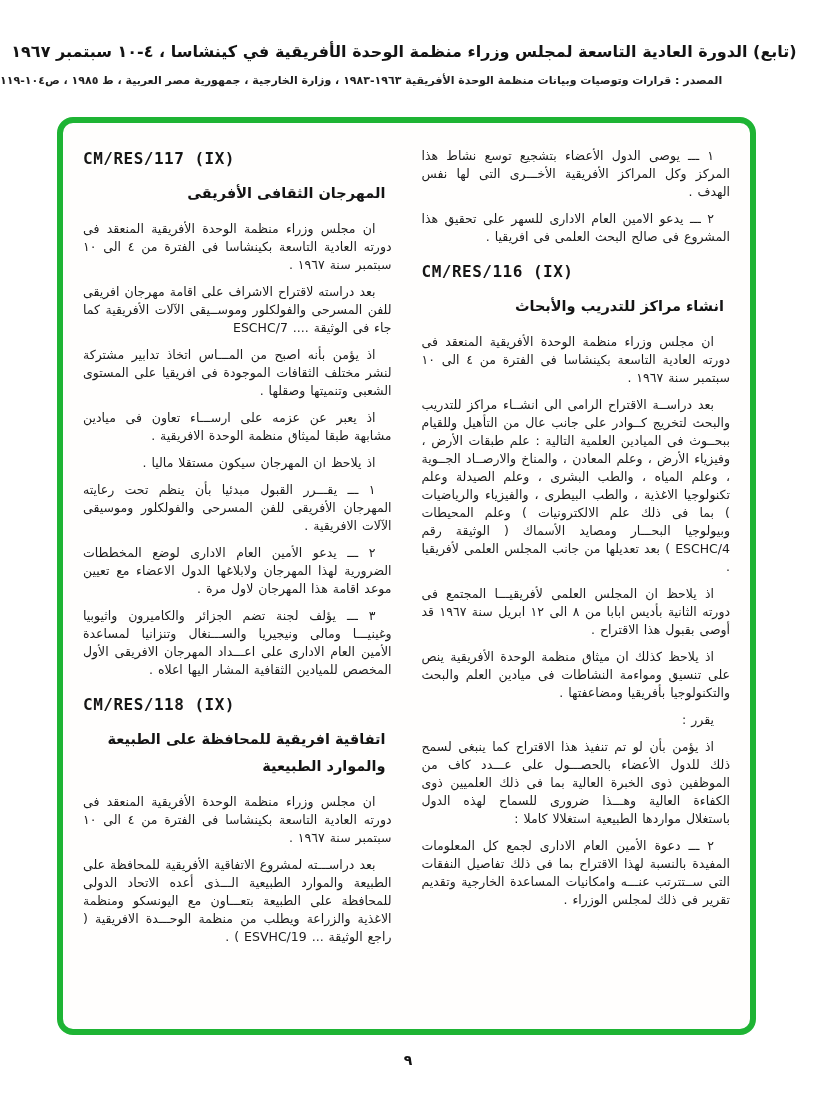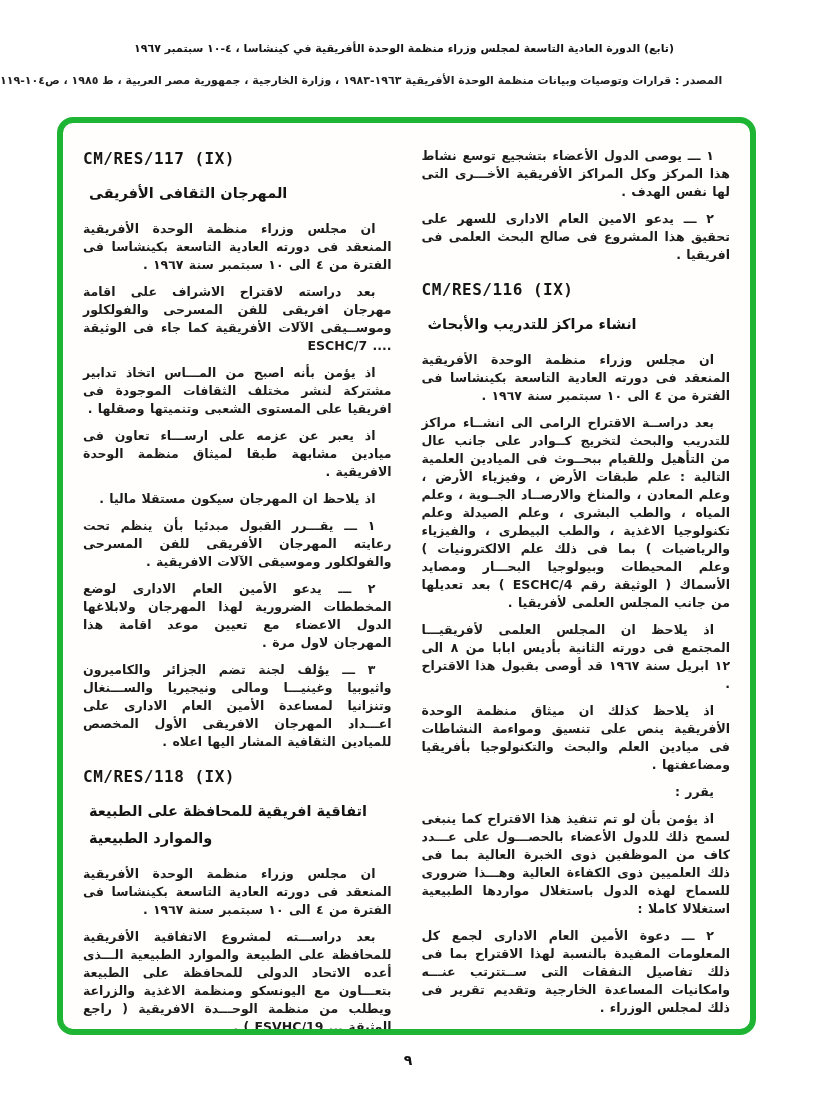--- a/index.html
+++ b/index.html
@@ -7,21 +7,21 @@
     width: 816px; height: 1118px;
     background: #ffffff;
     position: relative;
     font-family: "DejaVu Sans", sans-serif;
     color: #1b1b1b;
     overflow: hidden;
   }
   .header-title {
     position: absolute; top: 42px; left: 0; right: 8px;
     text-align: center; direction: rtl;
-    font-size: 11px; font-weight: bold;
+    font-size: 16px; font-weight: bold;
     letter-spacing: 0.2px;
     color: #141414;
   }
   .source-line {
     position: absolute; top: 74px; left: 0; right: 8px;
     text-align: left; direction: rtl;
     font-size: 11px; font-weight: bold;
     color: #202020;
   }
   .frame {
@@ -34,39 +34,39 @@
   }
   .columns {
     position: absolute; inset: 0;
     padding: 24px 20px 14px 20px;
     display: flex; direction: rtl; gap: 30px;
     overflow: hidden;
   }
   .column { flex: 1 1 0; min-width: 0; }
   .block { direction: rtl; }
   .block.para {
-    font-size: 12.5px; font-weight: bold;
+    font-size: 12.5px; font-weight: normal;
     line-height: 1.44;
     text-align: justify;
     text-indent: 16px;
     margin: 0 0 9px 0;
     color: #1c1c1c;
     word-spacing: 1px;
   }
   .block.ref {
     direction: ltr; text-align: left;
     font-family: "DejaVu Sans Mono", monospace;
     font-size: 16px; font-weight: bold;
     margin: 16px 0 12px 0;
     color: #161616;
     letter-spacing: 0.5px;
   }
   .block.ref:first-child { margin-top: 2px; }
   .block.title {
-    text-align: left;
+    text-align: right;
     font-size: 14.5px; font-weight: bold;
     line-height: 1.9;
     margin: 2px 6px 12px 6px;
     color: #141414;
   }
   .page-number {
     position: absolute; top: 1052px; left: 0; right: 0;
     text-align: center;
     font-size: 14px; font-weight: bold;
     color: #111;

